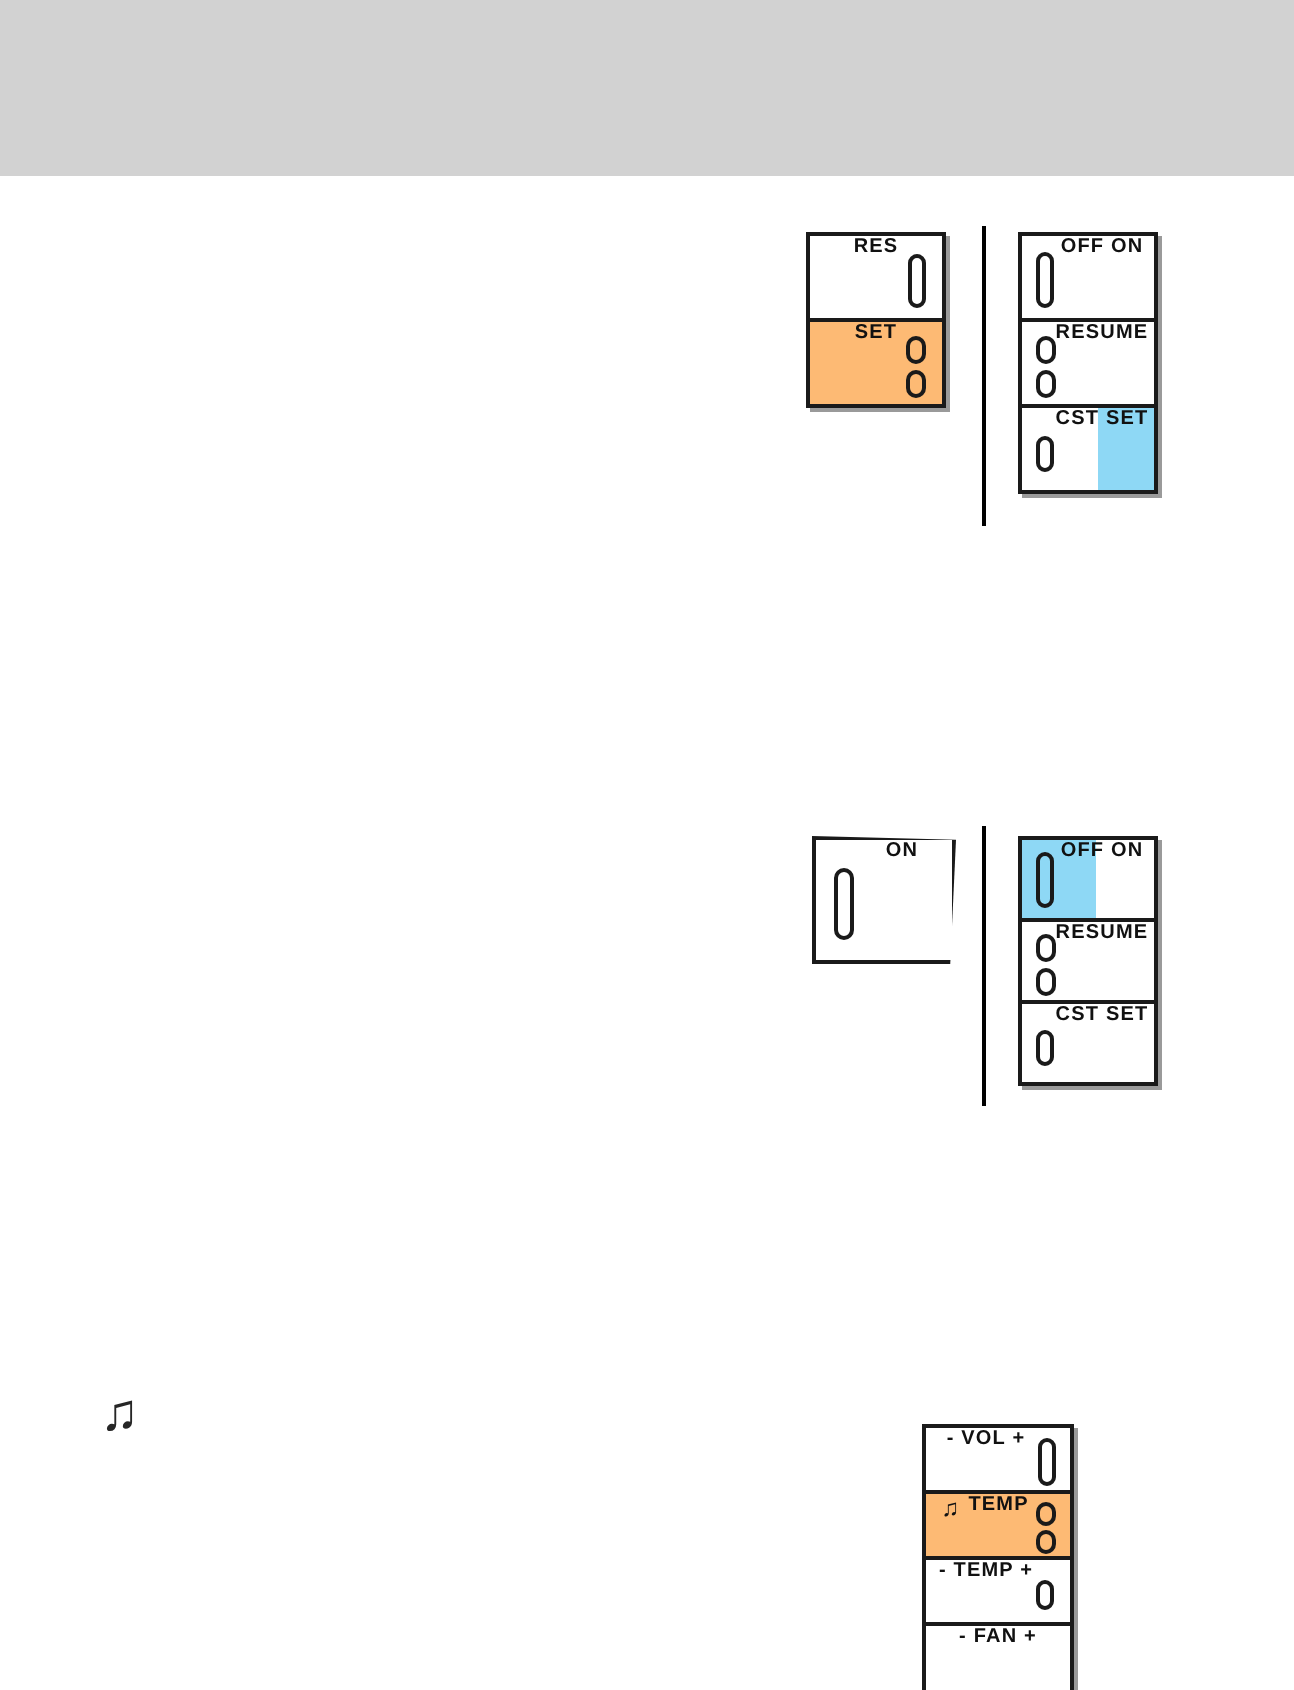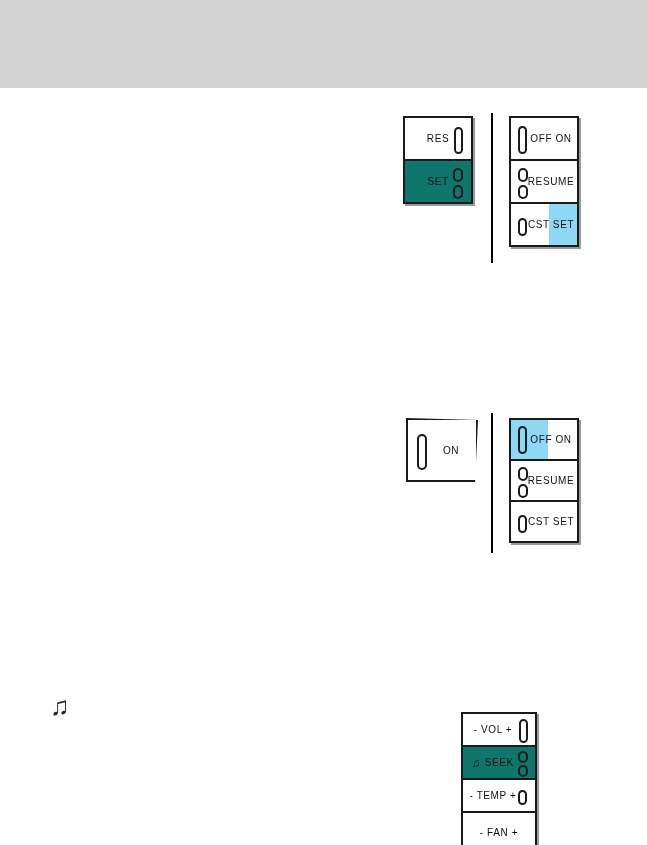--- a/index.html
+++ b/index.html
@@ -42,36 +42,35 @@
     display: flex;
     flex-direction: column;
   }
 
   .hw-button {
     position: relative;
     box-sizing: border-box;
     border: 2px solid #1a1a1a;
     background: #ffffff;
     display: flex;
-    align-items: center;
     justify-content: center;
     font-size: 10px;
-    font-weight: normal;
+    font-weight: bold;
     letter-spacing: 0.6px;
     color: #111111;
     overflow: hidden;
   }
   .hw-button .btn-label {
     position: relative;
     z-index: 3;
     white-space: nowrap;
   }
 
   
-  .fill-blue { background: #0f766e; }
+  .fill-blue { background: #fdba74; }
 
   .half-fill {
     position: absolute;
     top: 0;
     bottom: 0;
     background: #8ed8f5;
     z-index: 1;
   }
   .half-fill.left  { left: 0; }
   .half-fill.right { right: 0; }
@@ -200,21 +199,21 @@
 
 <div class="btn-stack" style="left:461px; top:712px; width:76px;">
 
   <div class="hw-button shadow-edge" style="height:35px;">
     <span class="btn-label" style="margin-right:12px;">-  VOL  +</span>
     <span class="oval" style="right:7px; top:5px; width:9px; height:24px;"></span>
   </div>
 
   <div class="hw-button shadow-edge fill-blue" style="height:35px; margin-top:-2px;">
     <span class="note-inline" style="margin-right:4px;">♫</span>
-    <span class="btn-label" style="margin-right:13px;">SEEK</span>
+    <span class="btn-label" style="margin-right:13px;">TEMP</span>
     <span class="oval" style="right:7px; top:4px; width:10px; height:12px;"></span>
     <span class="oval" style="right:7px; top:18px; width:10px; height:12px;"></span>
   </div>
 
   <div class="hw-button shadow-edge" style="height:35px; margin-top:-2px;">
     <span class="btn-label" style="margin-right:12px;">-  TEMP  +</span>
     <span class="oval" style="right:8px; top:10px; width:9px; height:15px;"></span>
   </div>
 
   <div class="hw-button shadow-edge" style="height:43px; margin-top:-2px;">

